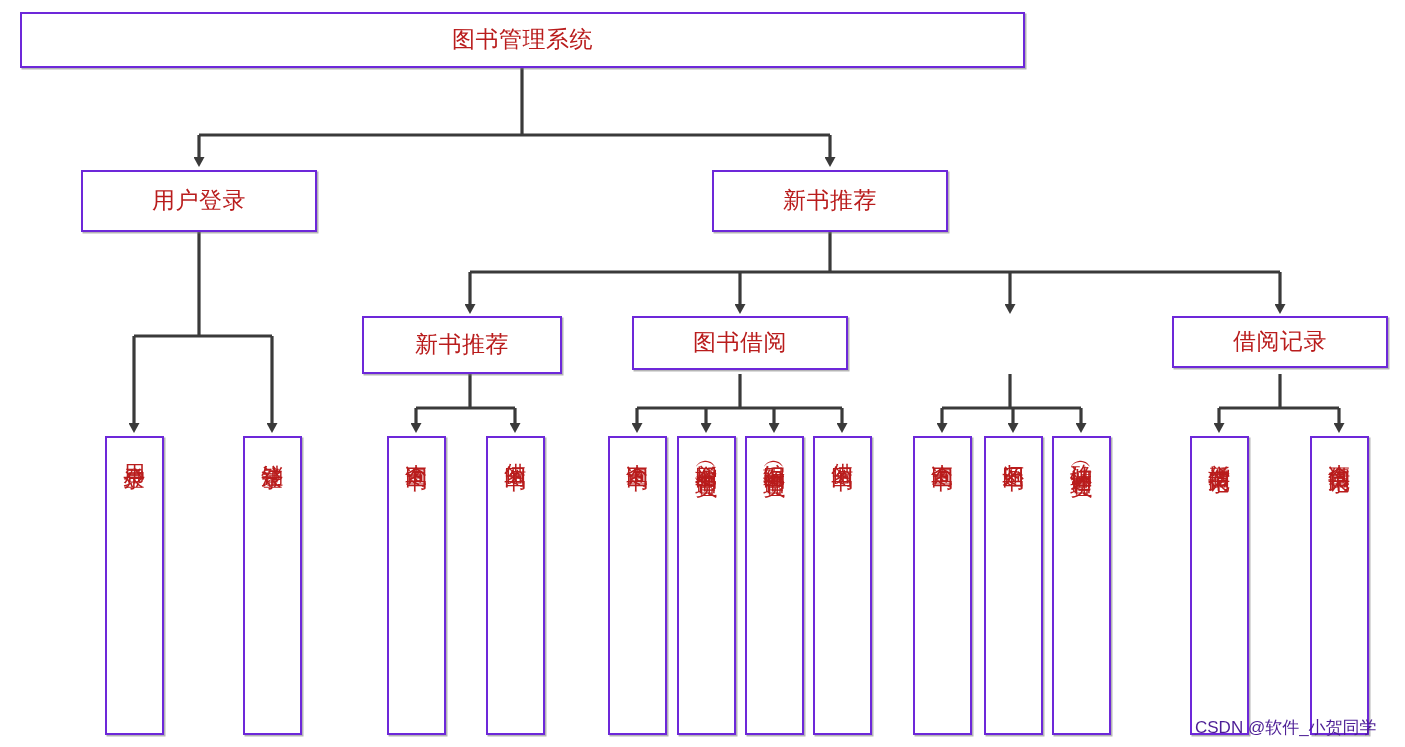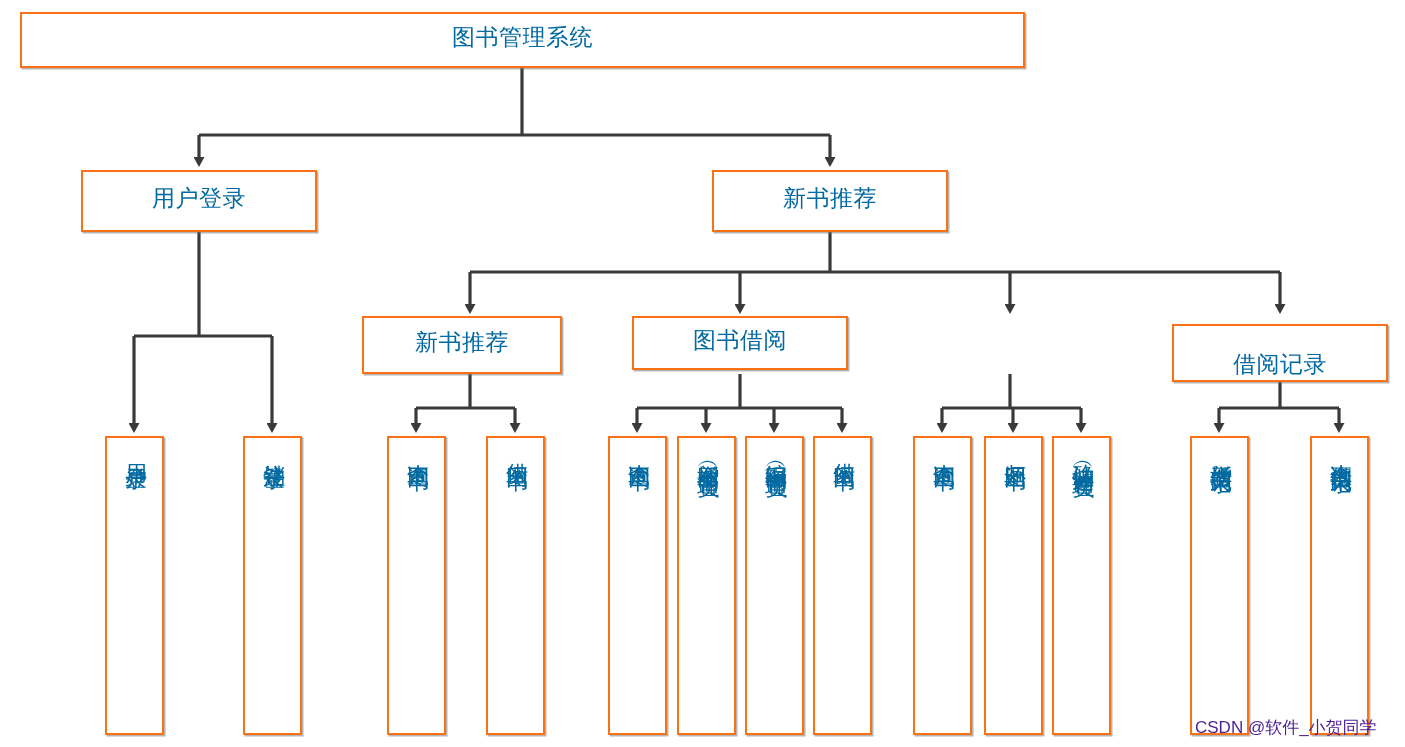--- a/index.html
+++ b/index.html
@@ -20,28 +20,27 @@
     position: absolute;
     left: 0;
     top: 0;
     width: 1405px;
     height: 747px;
     pointer-events: none;
   }
   .node {
     position: absolute;
     box-sizing: border-box;
-    border: 2px solid #f97316;
+    border: 2px solid #6d28d9;
     background: #ffffff;
-    color: #0369a1;
+    color: #b91c1c;
     display: flex;
     align-items: center;
     justify-content: center;
     box-shadow: 1.5px 1.5px 0 rgba(120,120,120,0.55);
-    font-family: Liberation Mono, monospace;
   }
   .node .label {
     display: block;
     text-align: center;
     line-height: 1.18;
     white-space: nowrap;
   }
   
   .node.h .label {
     font-size: 23px;
@@ -136,21 +135,21 @@
   <div class="node h" style="left:712px; top:170px; width:236px; height:62px;">
     <span class="label">新书推荐</span>
   </div>
 
   <div class="node h" style="left:362px; top:316px; width:200px; height:58px;">
     <span class="label">新书推荐</span>
   </div>
   <div class="node h" style="left:632px; top:316px; width:216px; height:54px;">
     <span class="label">图书借阅</span>
   </div>
-  <div class="node h" style="left:1172px; top:324px; width:216px; height:58px;align-items:flex-end;">
+  <div class="node h" style="left:1172px; top:316px; width:216px; height:52px;">
     <span class="label">借阅记录</span>
   </div>
 
   <div class="node v" style="left:105px; top:436px; width:59px; height:299px;">
     <span class="label">用户登录</span>
   </div>
   <div class="node v" style="left:243px; top:436px; width:59px; height:299px;">
     <span class="label">注销登录</span>
   </div>
 

